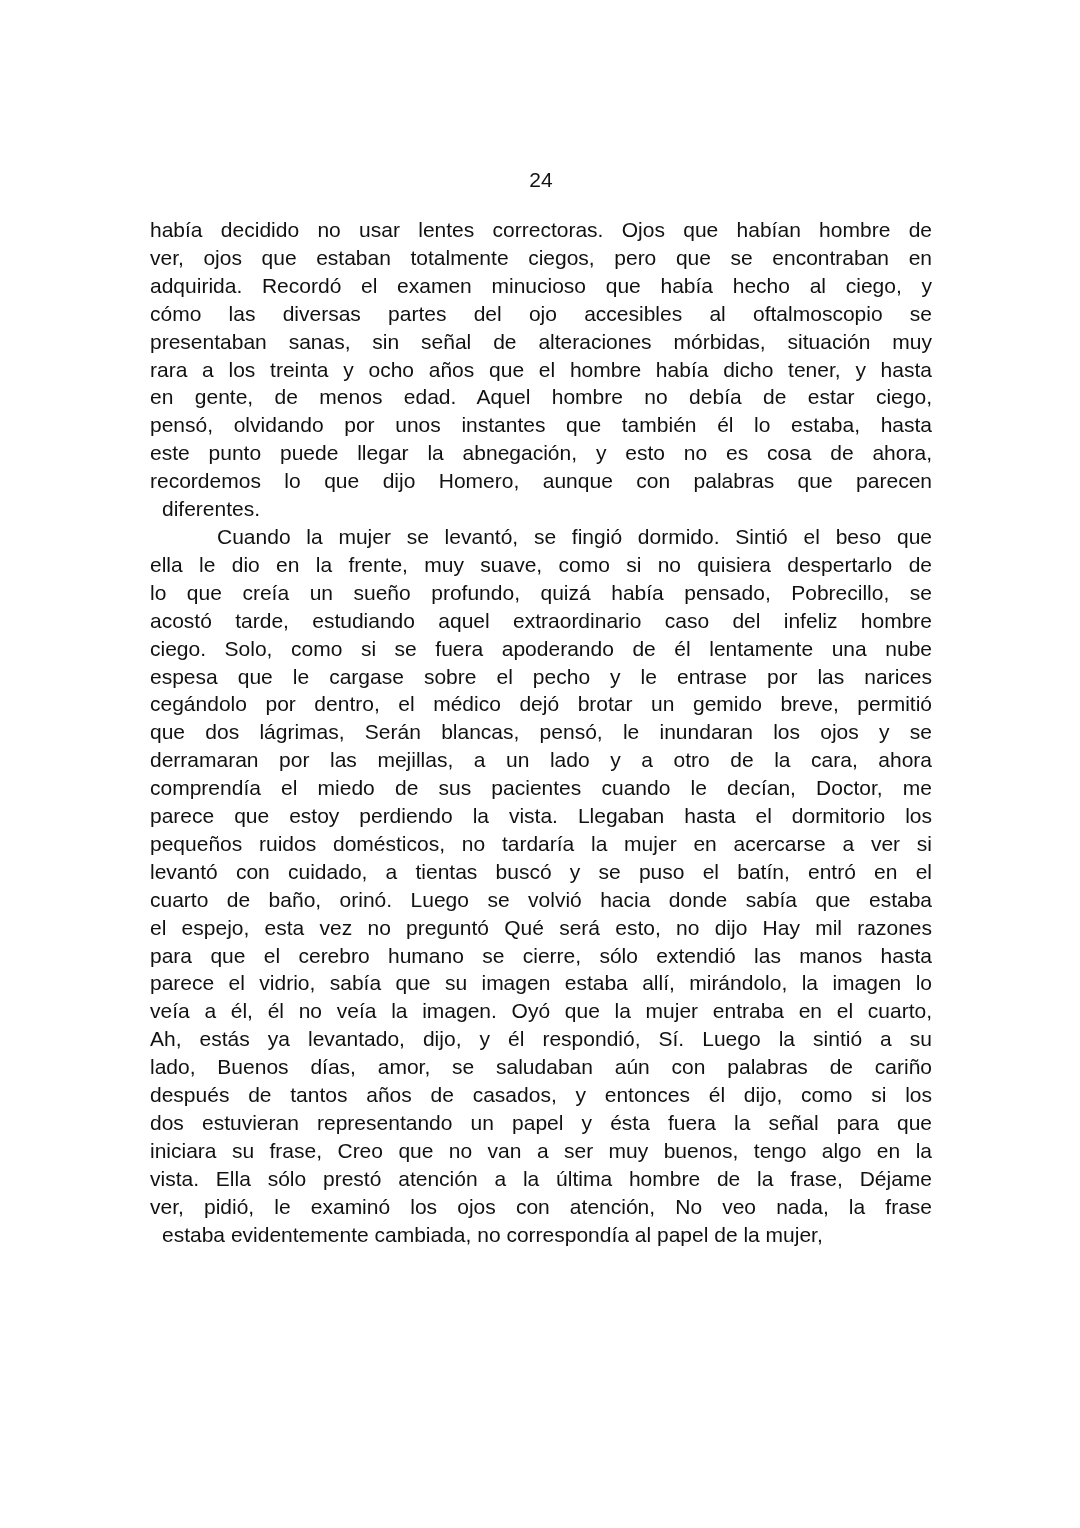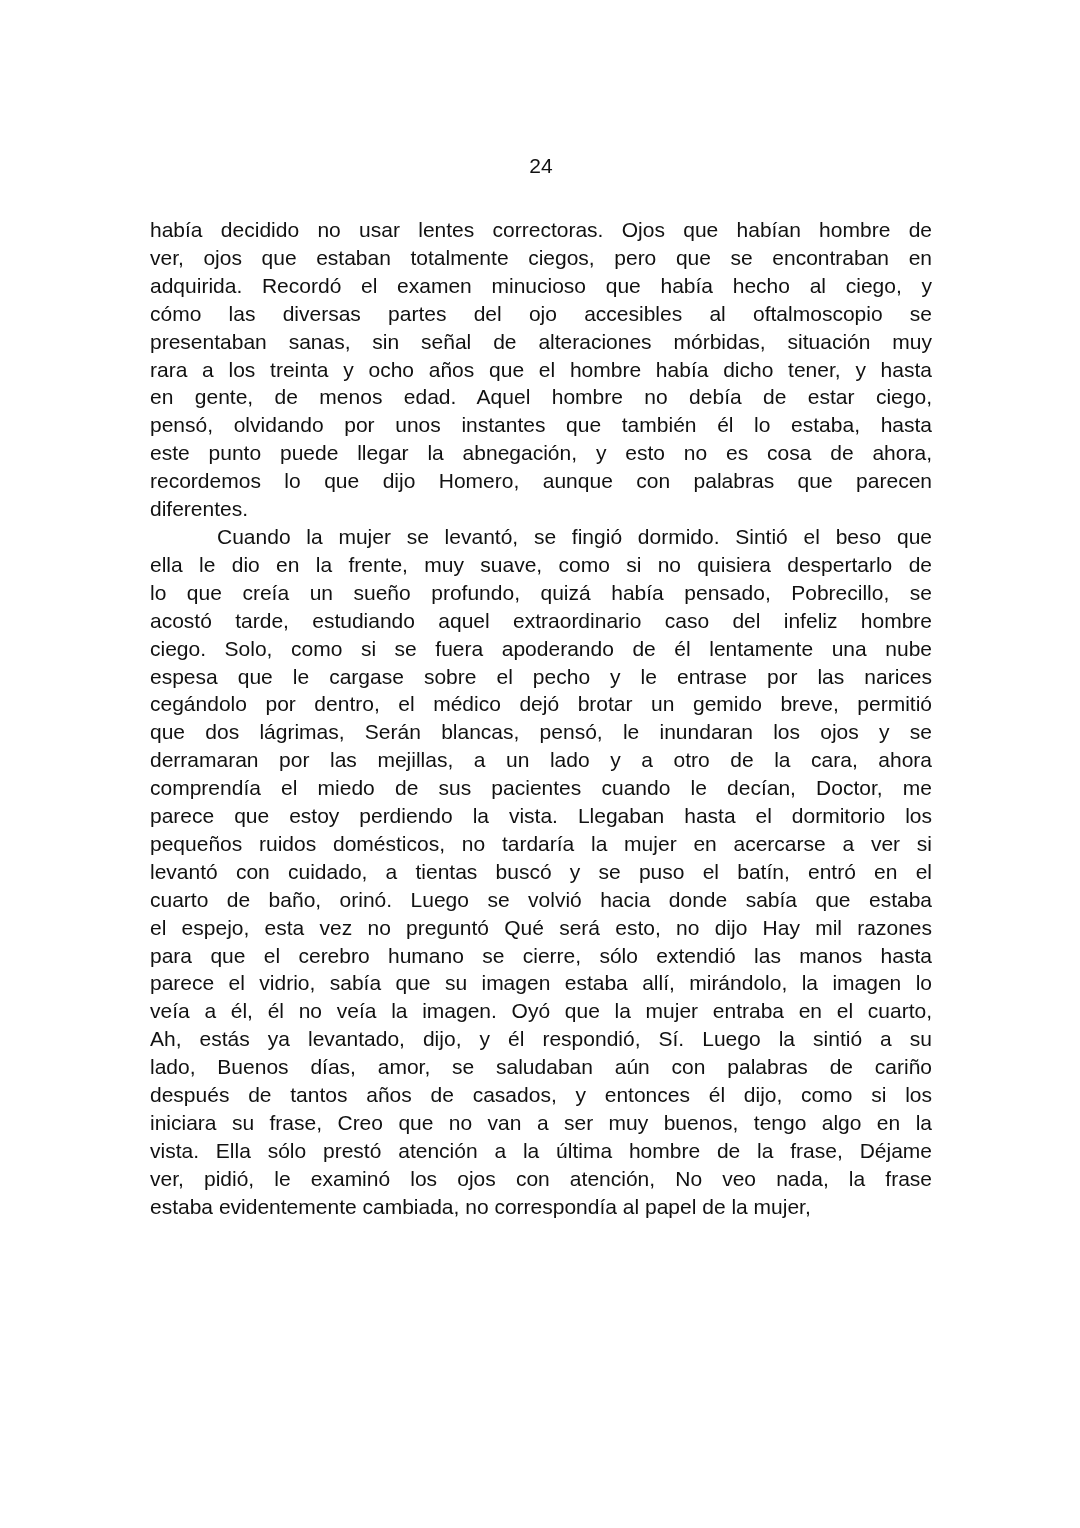--- a/index.html
+++ b/index.html
@@ -15,21 +15,21 @@
   .page {
     position: relative;
     width: 1080px;
     height: 1528px;
     background: #ffffff;
     font-family: "Liberation Sans", "DejaVu Sans", sans-serif;
     color: #111111;
   }
   .page-number {
     position: absolute;
-    top: 152px;
+    top: 166px;
     left: 150px;
     width: 782px;
     text-align: center;
     font-size: 21px;
     line-height: 27.9px;
   }
   .text-block {
     position: absolute;
     top: 216px;
     left: 150px;
@@ -39,20 +39,21 @@
   }
   .paragraph { margin: 0; padding: 0; }
   .line {
     text-align: justify;
     text-align-last: justify;
     -moz-text-align-last: justify;
     white-space: normal;
   }
   .line.last-line {
     text-align-last: left;
+    margin-left: 12px;
     -moz-text-align-last: left;
   }
   .line.first-indent {
     text-indent: 67px;
   }
 </style>
 </head>
 <body>
 
 <div class="page">
@@ -86,19 +87,20 @@
         <div class="line">pequeños ruidos domésticos, no tardaría la mujer en acercarse a ver si</div>
         <div class="line">levantó con cuidado, a tientas buscó y se puso el batín, entró en el</div>
         <div class="line">cuarto de baño, orinó. Luego se volvió hacia donde sabía que estaba</div>
         <div class="line">el espejo, esta vez no preguntó Qué será esto, no dijo Hay mil razones</div>
         <div class="line">para que el cerebro humano se cierre, sólo extendió las manos hasta</div>
         <div class="line">parece el vidrio, sabía que su imagen estaba allí, mirándolo, la imagen lo</div>
         <div class="line">veía a él, él no veía la imagen. Oyó que la mujer entraba en el cuarto,</div>
         <div class="line">Ah, estás ya levantado, dijo, y él respondió, Sí. Luego la sintió a su</div>
         <div class="line">lado, Buenos días, amor, se saludaban aún con palabras de cariño</div>
         <div class="line">después de tantos años de casados, y entonces él dijo, como si los</div>
+        <div class="line">dos estuvieran representando un papel y ésta fuera la señal para que</div>
         <div class="line">iniciara su frase, Creo que no van a ser muy buenos, tengo algo en la</div>
         <div class="line">vista. Ella sólo prestó atención a la última hombre de la frase, Déjame</div>
         <div class="line">ver, pidió, le examinó los ojos con atención, No veo nada, la frase</div>
         <div class="line last-line">estaba evidentemente cambiada, no correspondía al papel de la mujer,</div>
       </div>
     </div>
 </div>
 
 </body></html>

